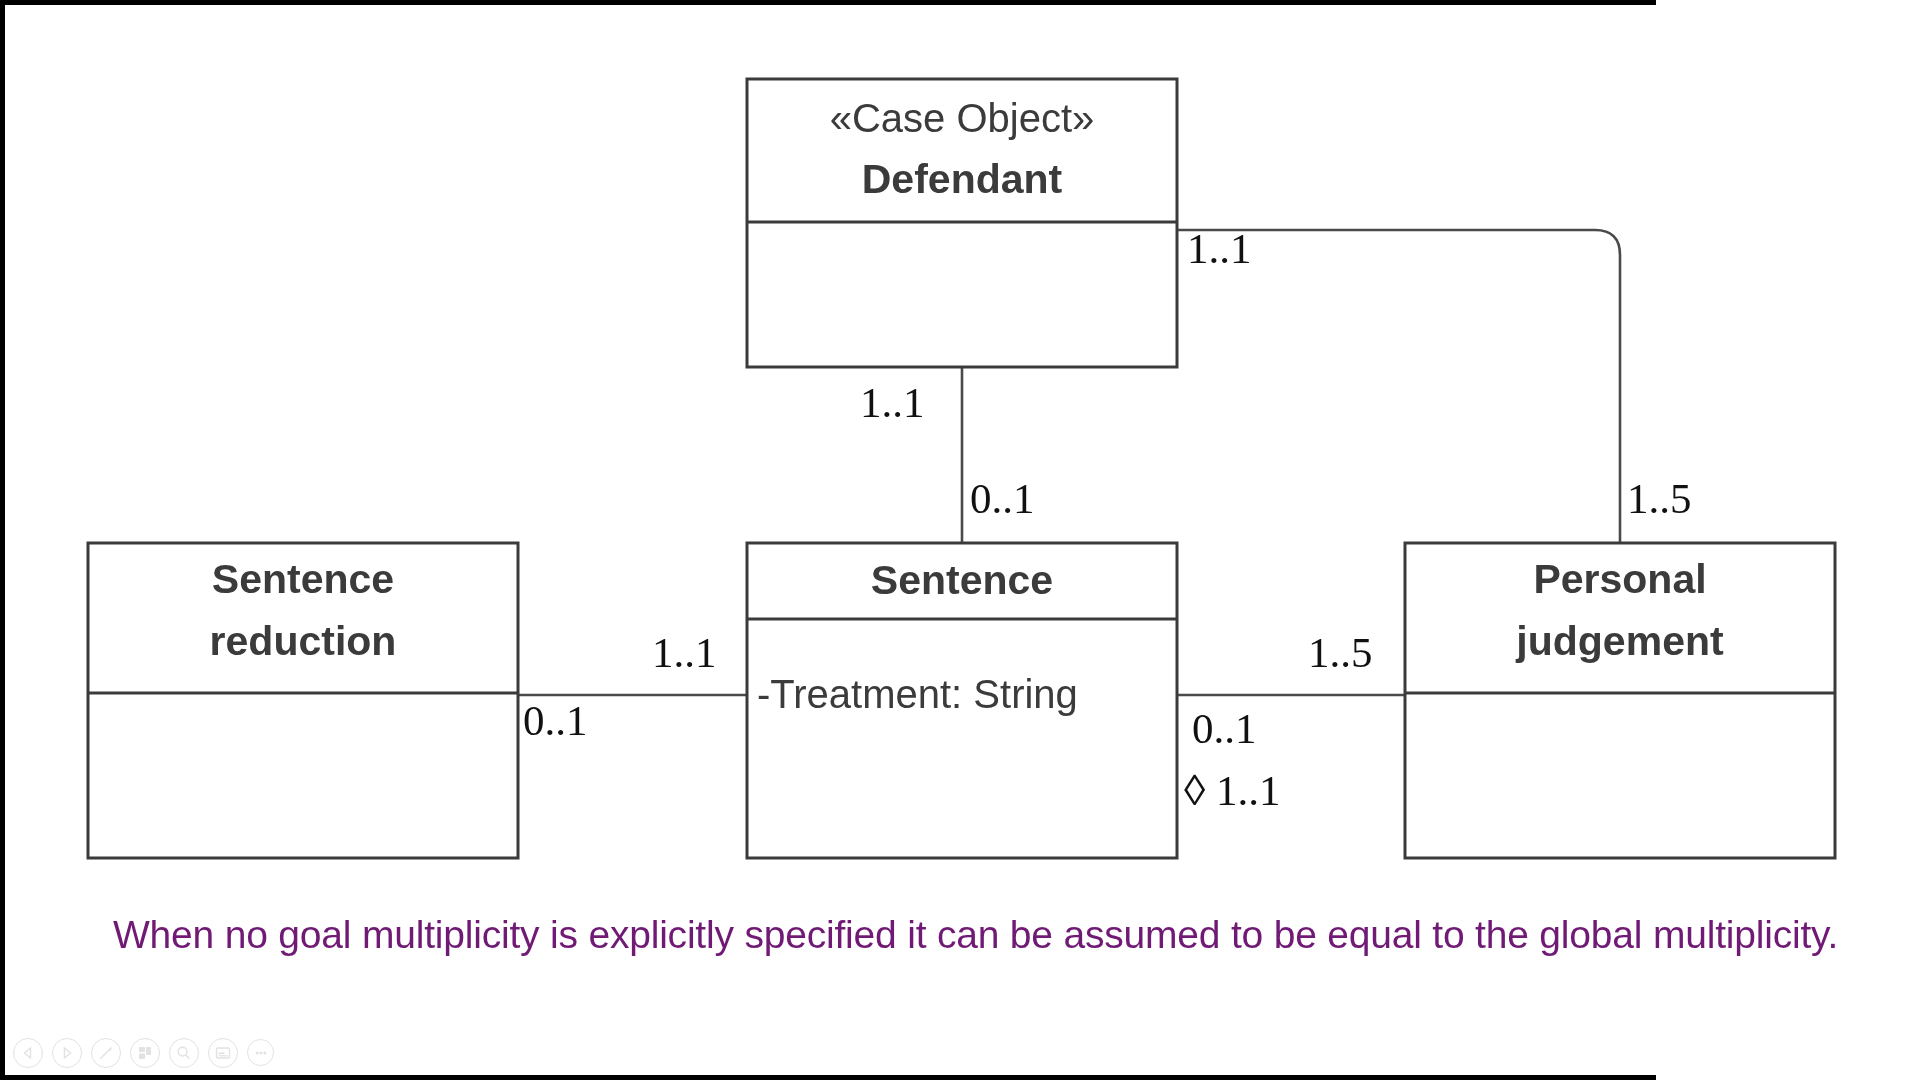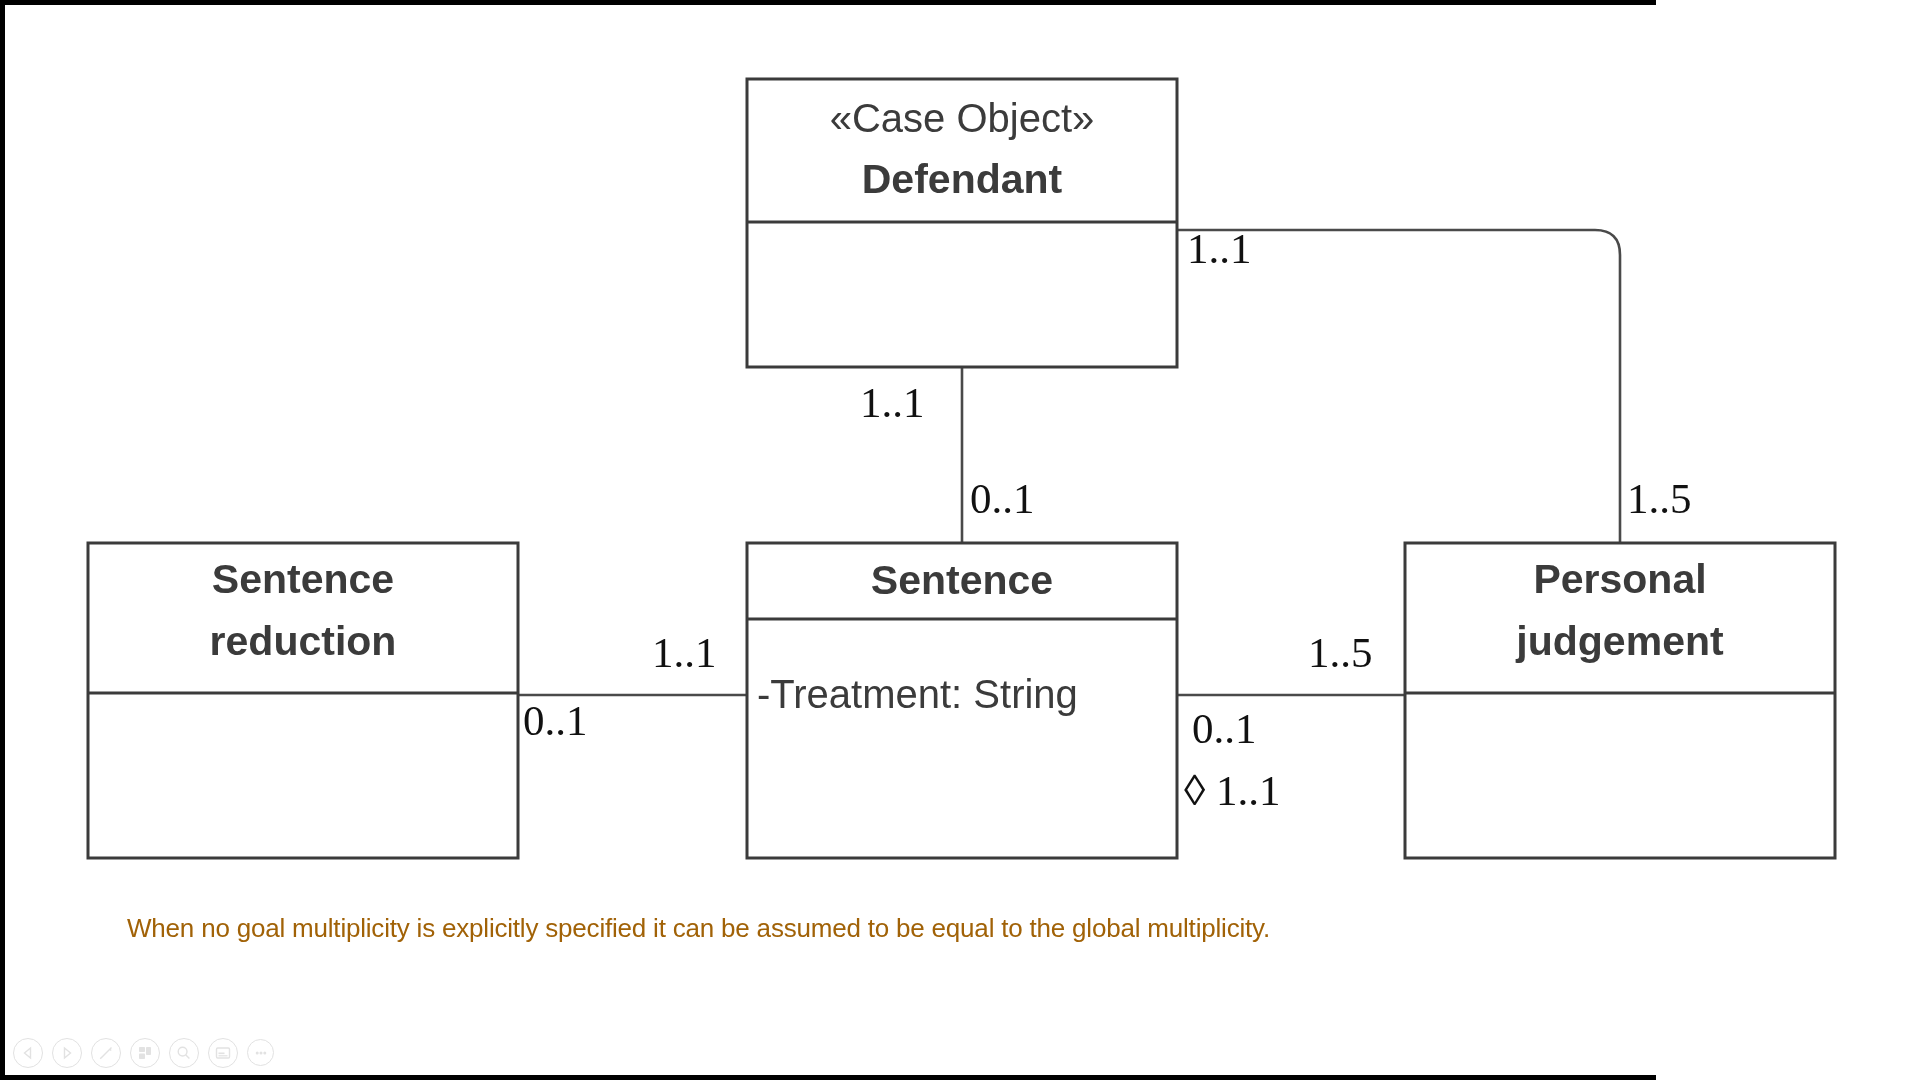--- a/index.html
+++ b/index.html
@@ -68,26 +68,26 @@
   }
   .mult-label {
     font-family: "Liberation Serif", serif;
     font-size: 43px;
     font-weight: 400;
     fill: #111111;
     text-anchor: start;
   }
   .caption-text {
     position: absolute;
-    left: 122px;
+    left: 108px;
     top: 908px;
     font-family: "Liberation Sans", sans-serif;
-    font-size: 26px;
-    font-weight: 400;
-    color: #a16207;
+    font-size: 39px;
+    font-weight: 400;
+    color: #701a75;
     white-space: nowrap;
     letter-spacing: -0.2px;
   }
   #toolbar {
     position: absolute;
     left: 0;
     bottom: 0;
     width: 1910px;
     height: 45px;
     background: #ffffff;

